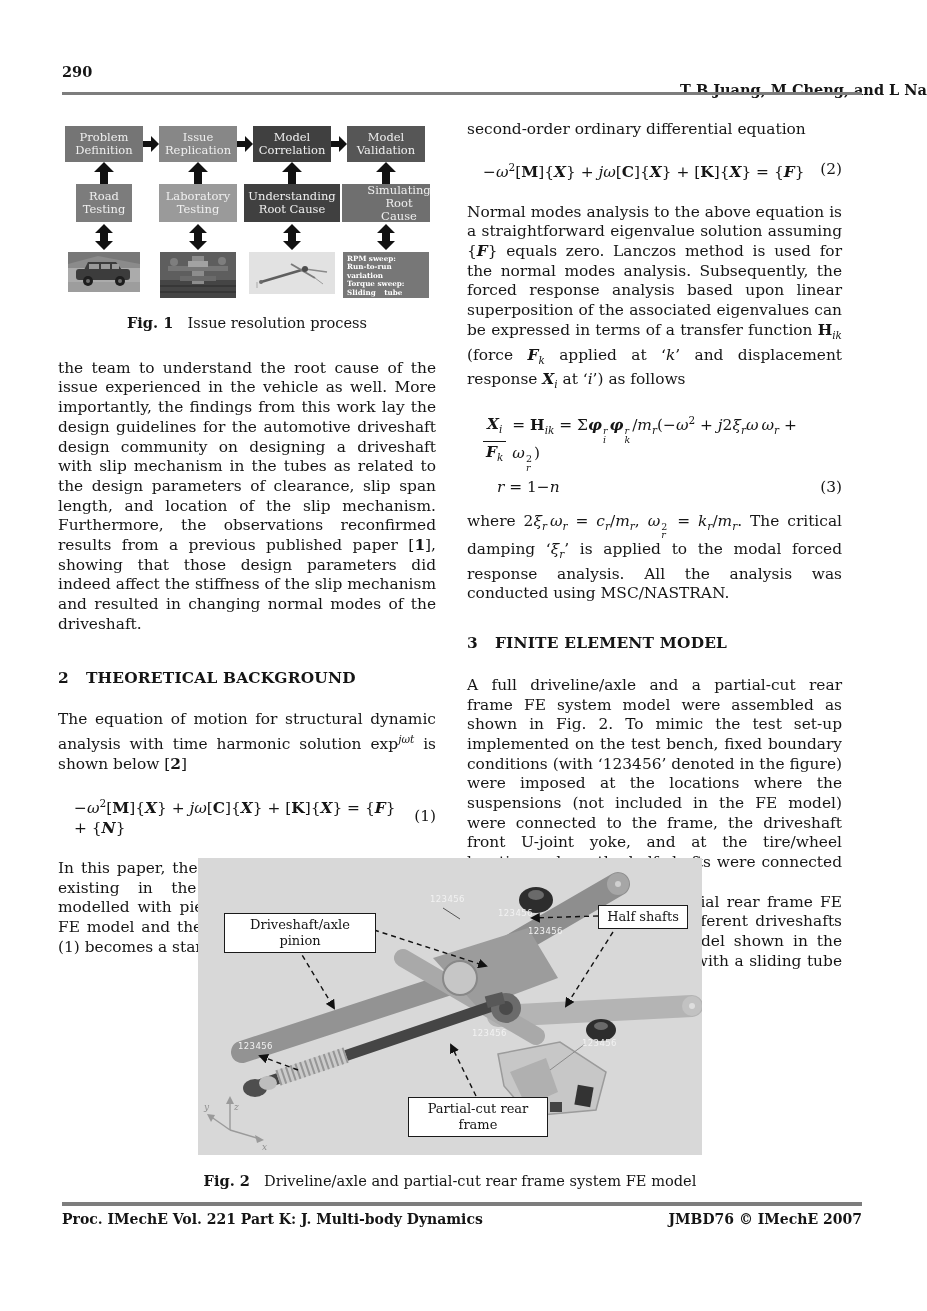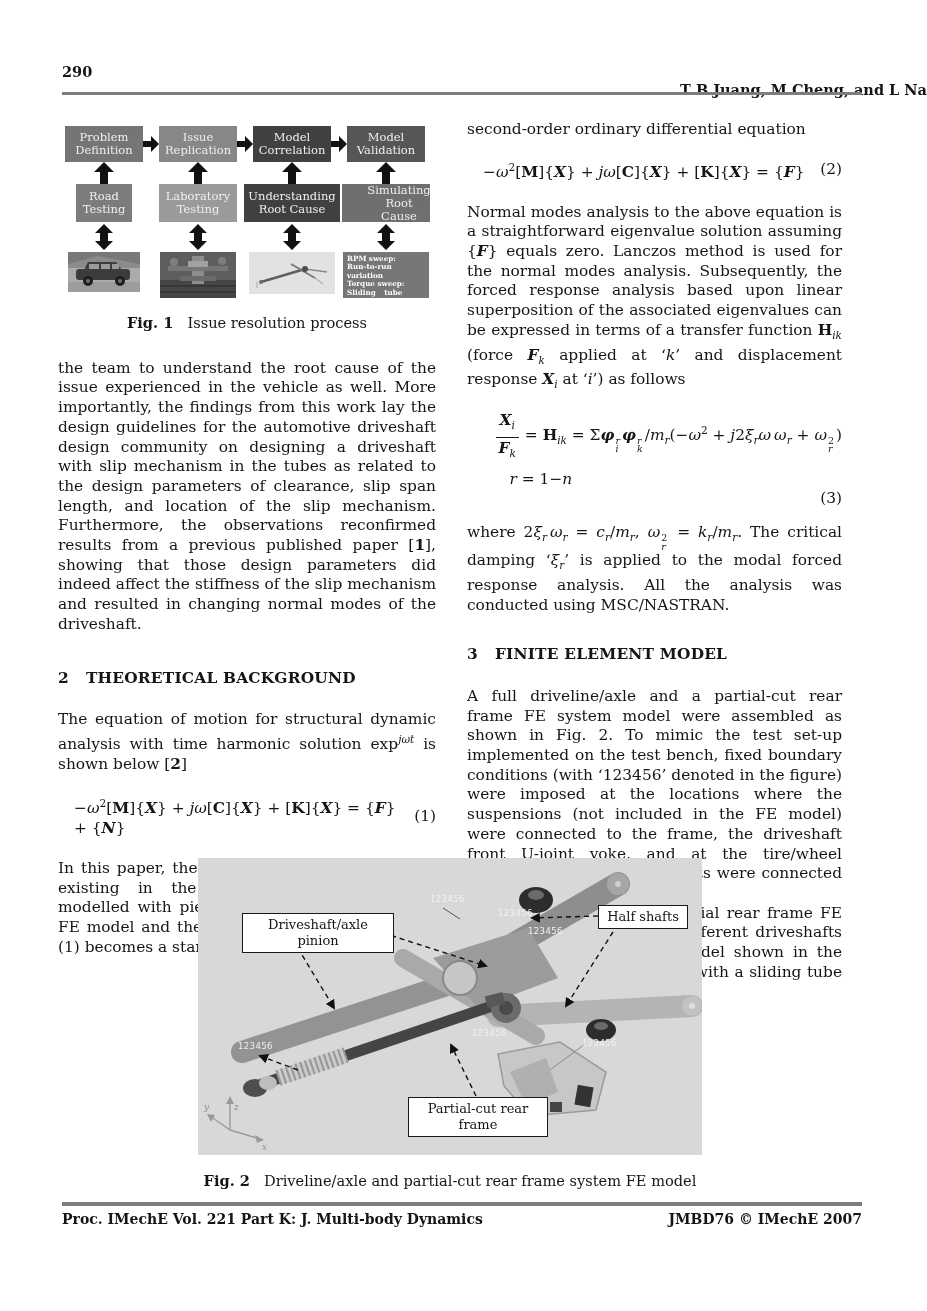--- a/index.html
+++ b/index.html
@@ -21,21 +21,21 @@
   .col p{margin:0;text-align:justify;}
   p.sp26{margin-top:26px;} p.sp22{margin-top:22px;}
   .indent{text-indent:15px;}
   h2.sec{margin:34px 0 0 0;font-size:15.4px;font-weight:bold;letter-spacing:.2px;}
   h2.sec .sec-title{margin-left:17px;}
   h2.sec.r{margin-top:30px;}
 
   
   .equation{display:flex;align-items:center;margin:20px 0;padding-left:16px;font-size:15.4px;}
   .eq-num{margin-left:auto;padding-left:8px;}
-  .eq3{align-items:flex-end;margin:16px 0 14px 0;flex-direction:column;}
+  .eq3{align-items:flex-end;margin:16px 0 14px 0;}
   .eq3-l1{display:flex;align-items:center;}
   .eq3-l2{margin-top:6px;margin-left:14px;}
   .frac{display:inline-block;text-align:center;vertical-align:middle;margin-right:6px;}
   .frac .fnum{display:block;padding:0 3px 1px 3px;}
   .frac .fden{display:block;border-top:1.4px solid #151515;padding:1px 3px 0 3px;}
   .ss{display:inline-flex;flex-direction:column;align-items:flex-start;vertical-align:-4px;font-size:9.5px;line-height:8.5px;margin:0 2px 0 1px;}
   sup,sub{font-size:10.5px;}
 
   
   .flowchart{position:relative;width:362px;height:172px;margin:6px 0 0 6px;}
@@ -296,21 +296,21 @@
       <text x="6" y="252" font-size="9" fill="#8f8f8f" font-style="italic">y</text>
     </svg>
 
     <span class="f2-bc" style="left:232px;top:36px;">123456</span>
     <span class="f2-bc" style="left:300px;top:50px;">123456</span>
     <span class="f2-bc" style="left:330px;top:68px;">123456</span>
     <span class="f2-bc" style="left:274px;top:170px;">123456</span>
     <span class="f2-bc" style="left:384px;top:180px;">123456</span>
     <span class="f2-bc" style="left:40px;top:183px;">123456</span>
 
-    <div class="f2-label" style="left:26px;top:55px;width:152px;margin-left:18px;">Driveshaft/axle pinion</div>
+    <div class="f2-label" style="left:26px;top:55px;width:152px;">Driveshaft/axle pinion</div>
     <div class="f2-label" style="left:400px;top:47px;width:90px;">Half shafts</div>
     <div class="f2-label" style="left:210px;top:239px;width:140px;">Partial-cut rear frame</div>
   </div>
 
   <div class="fig2-caption">
     <b>Fig. 2</b><span class="capsp">Driveline/axle and partial-cut rear frame system FE model</span>
   </div>
 
   <div class="rule ftr-rule"></div>
   <div class="footer">

